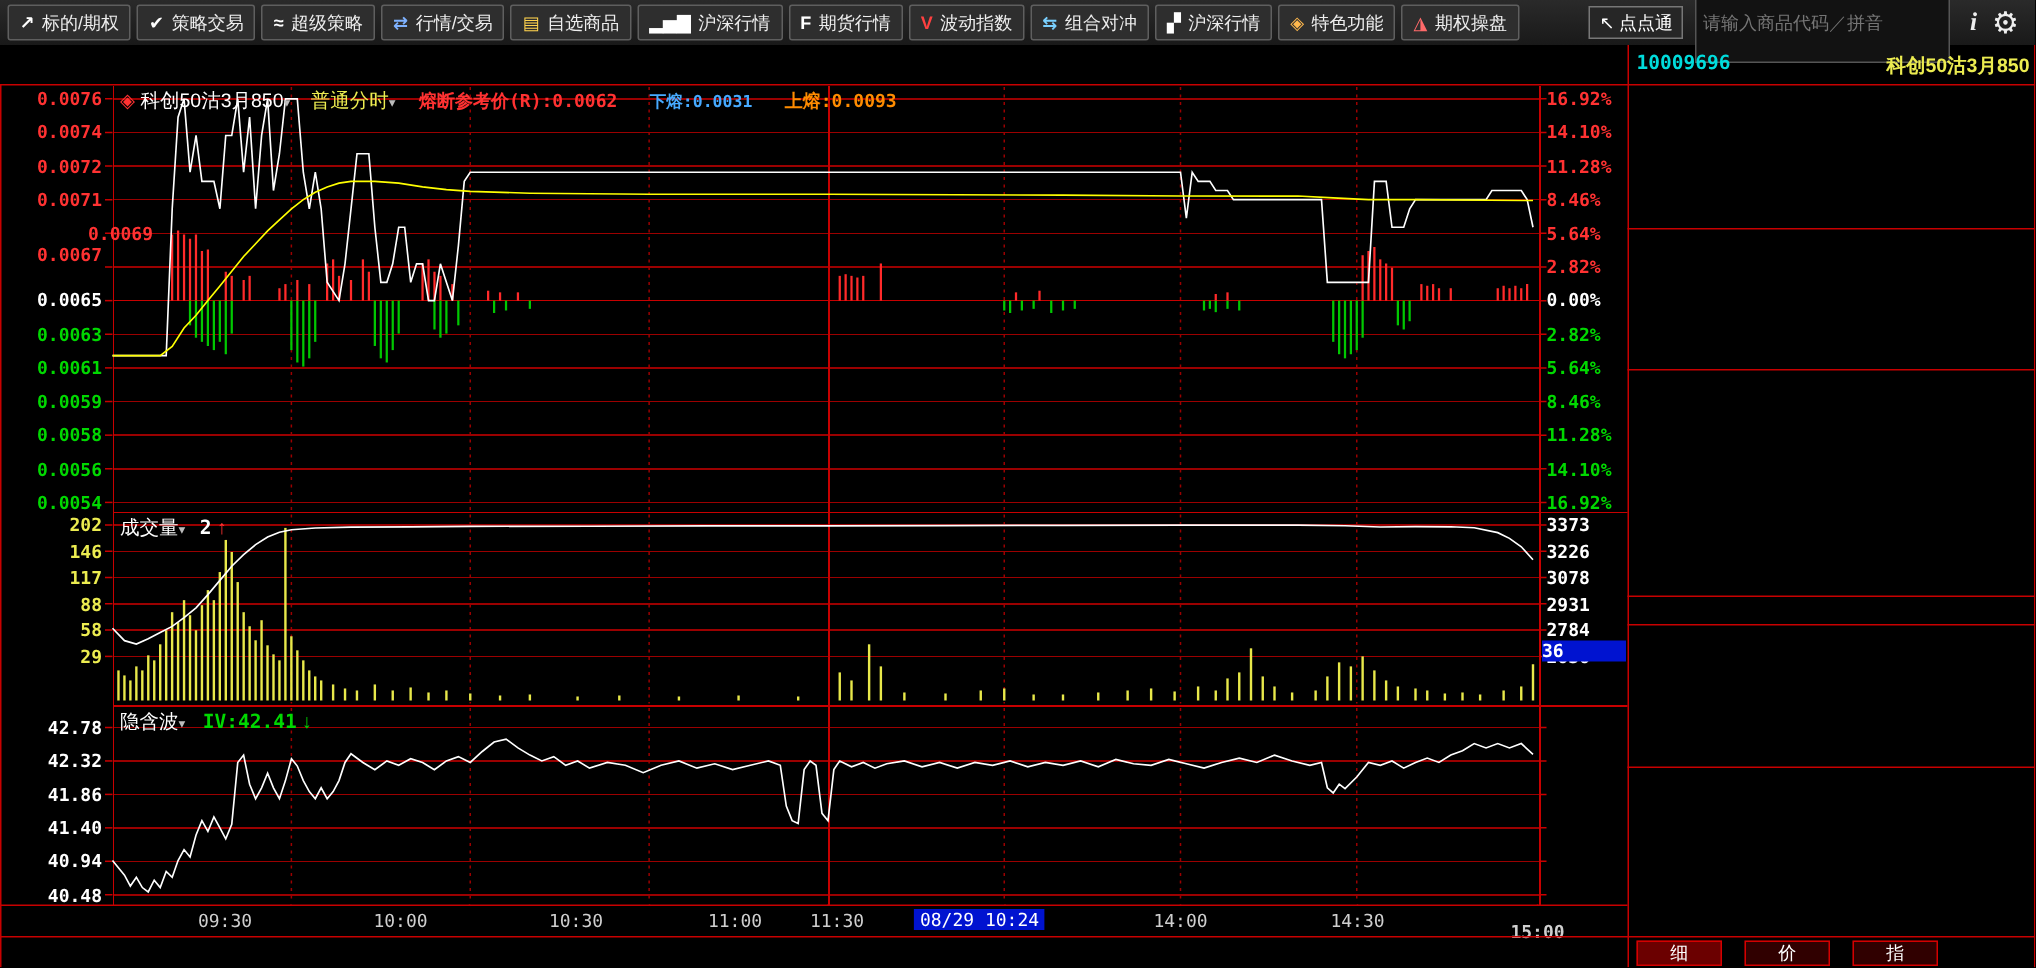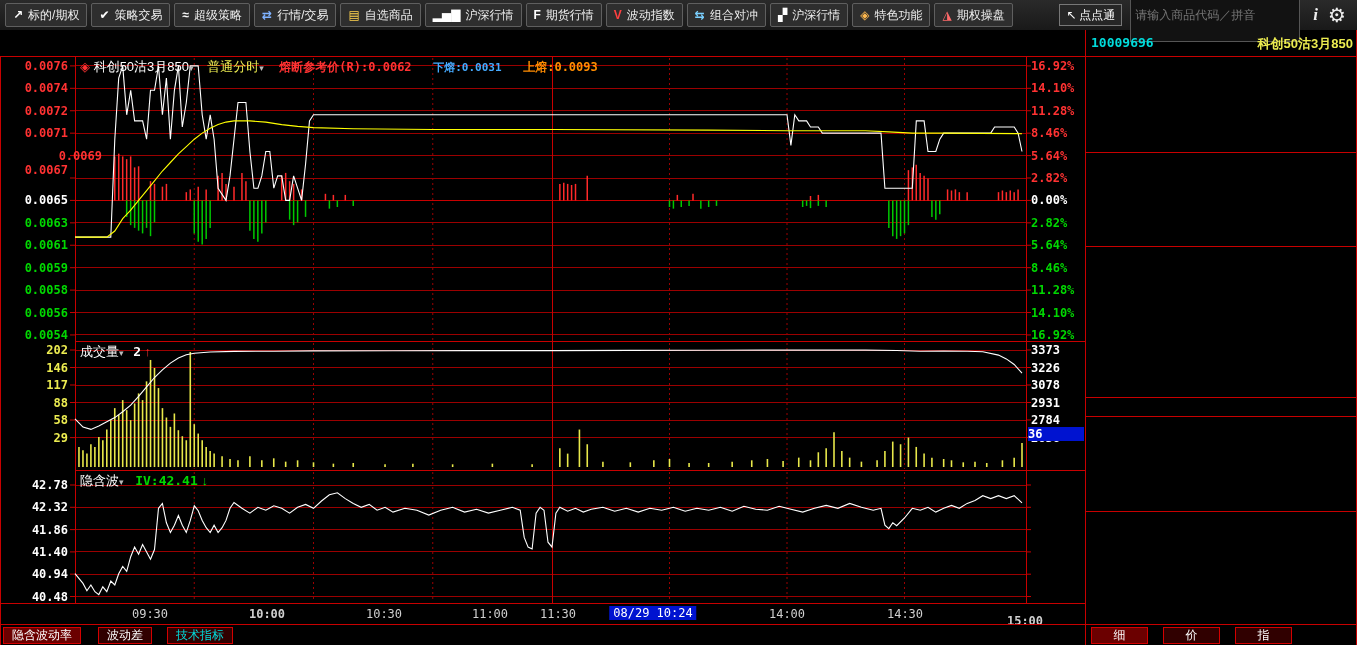--- a/index.html
+++ b/index.html
@@ -478,33 +478,28 @@
     <span class="red">↑</span>
   </div>
   <div class="hdr" style="left:80px;top:472px;">
     <span class="white">隐含波</span><span class="caret">▾</span>
     <span class="green num" style="margin-left:8px;">IV:42.41</span>
     <span class="green">↓</span>
   </div>
 
   <div id="timeaxis" class="abs" style="left:0;top:604px;width:1085px;height:20px;">
       <div class="axlab gray" style="top: 3px; left: 150px; transform: translateX(-50%); font-weight: normal;">09:30</div>
-      <div class="axlab gray" style="top: 3px; left: 267px; transform: translateX(-50%); font-weight: bold;">10:00</div>
+      <div class="axlab gray" style="top: 3px; left: 267px; transform: translateX(-50%); font-weight: normal;">10:00</div>
       <div class="axlab gray" style="top: 3px; left: 384px; transform: translateX(-50%); font-weight: normal;">10:30</div>
       <div class="axlab gray" style="top: 3px; left: 490px; transform: translateX(-50%); font-weight: normal;">11:00</div>
       <div class="axlab gray" style="top: 3px; left: 558px; transform: translateX(-50%); font-weight: normal;">11:30</div>
       <div class="axlab gray" style="top: 3px; left: 787px; transform: translateX(-50%); font-weight: normal;">14:00</div>
       <div class="axlab gray" style="top: 3px; left: 905px; transform: translateX(-50%); font-weight: normal;">14:30</div>
       <div class="axlab gray" style="top: 10px; left: 1025px; transform: translateX(-50%); font-weight: bold;">15:00</div>
       <div class="axlab chip" style="top: 2px; left: 653px; transform: translateX(-50%); font-weight: normal;">08/29 10:24</div>
-    </div>
-  <div id="lefttabs" class="abs" style="left:0;top:625px;width:1085px;height:20px;">
-      <div class="tab active" style="left: 3px; top: 2px;">隐含波动率</div>
-      <div class="tab" style="left: 98px; top: 2px;">波动差</div>
-      <div class="tab cyan" style="left: 167px; top: 2px;">技术指标</div>
     </div>
 
   <div id="rightpanel" class="abs" style="left: 1085px; top: 56px; width: 272px; height: 589px; font-size: 13px;"></div>
   <div id="righttabs" class="abs" style="left:1085px;top:625px;width:272px;height:20px;">
       <div class="tab active" style="left: 6px; top: 2px; width: 55px; padding: 0px;">细</div>
       <div class="tab" style="left: 78px; top: 2px; width: 55px; padding: 0px;">价</div>
       <div class="tab" style="left: 150px; top: 2px; width: 55px; padding: 0px;">指</div>
     </div>
 
   <div class="hline" style="left:0;top:56px;width:1357px;height:1px;"></div>

